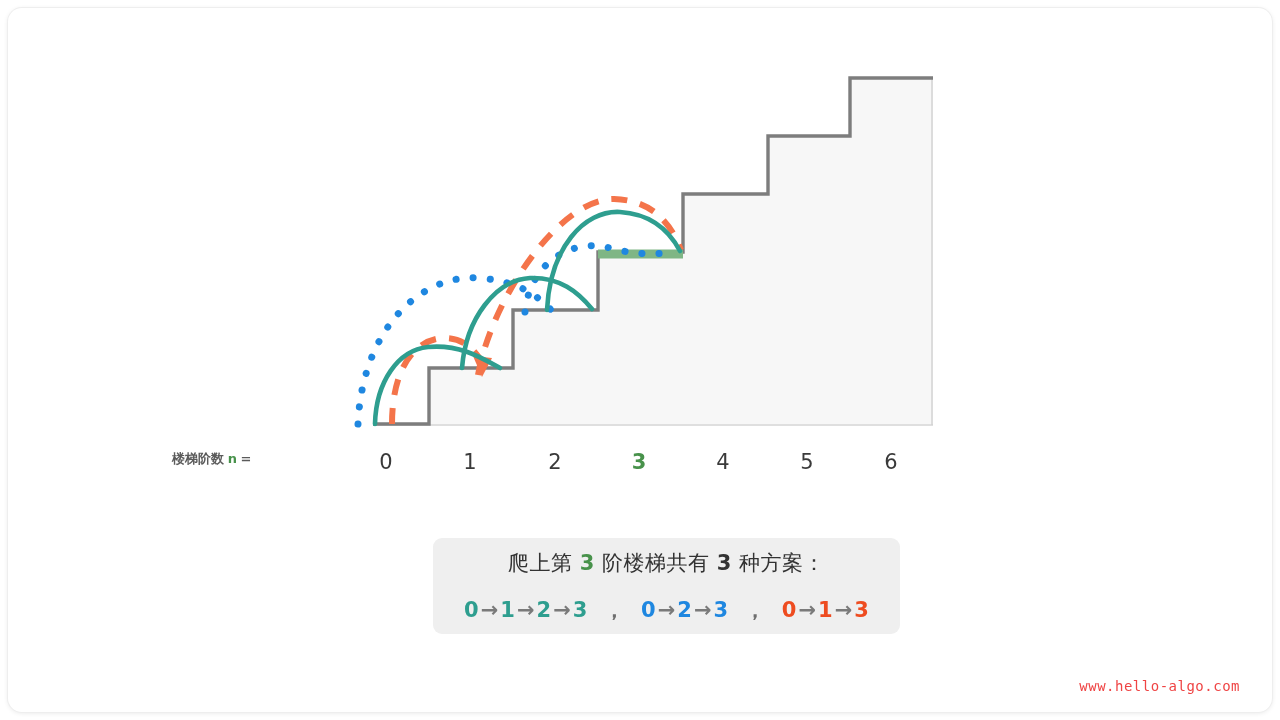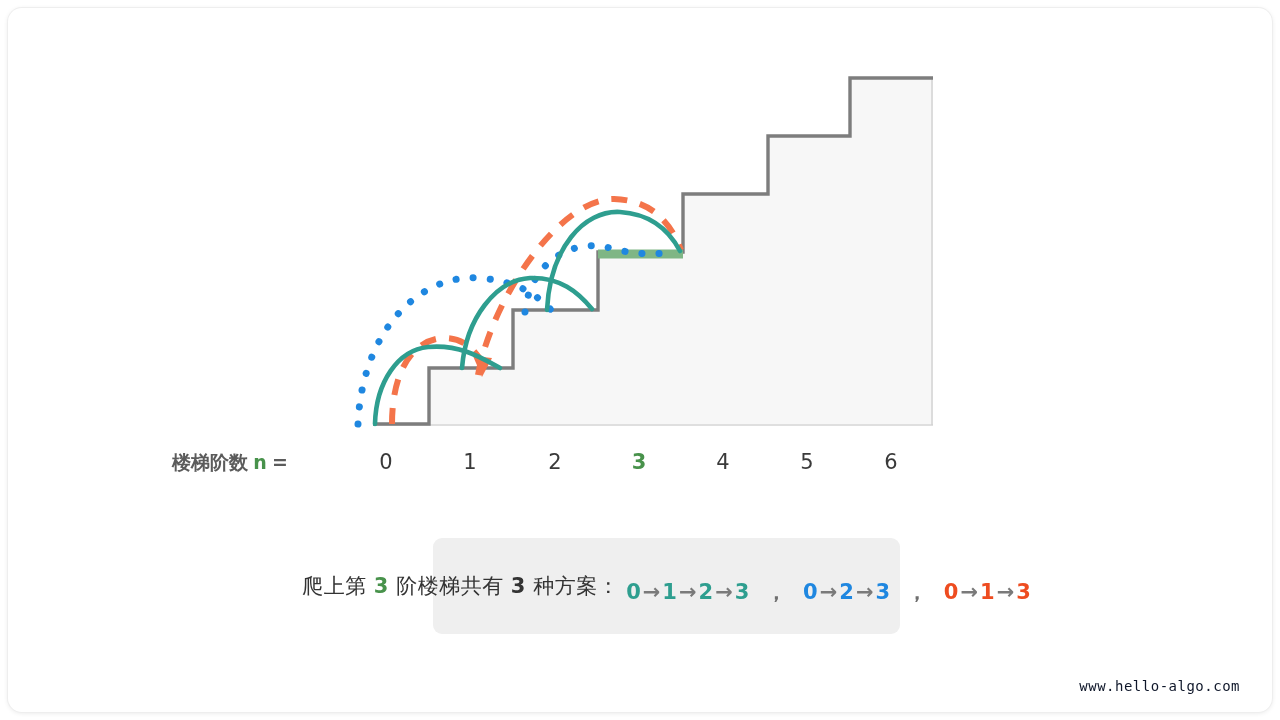--- a/index.html
+++ b/index.html
@@ -32,21 +32,21 @@
   }
   svg.stage {
     position: absolute;
     left: 0;
     top: 0;
     width: 1280px;
     height: 720px;
   }
   .axis-label {
     position: absolute;
-    font-size: 19px;
+    font-size: 13px;
     font-weight: bold;
     color: #5b5b5b;
     white-space: nowrap;
   }
   .tick {
     position: absolute;
     font-size: 21px;
     color: #3a3a3a;
     transform: translateX(-50%);
     white-space: nowrap;
@@ -69,21 +69,21 @@
   .caption-box {
     position: absolute;
     left: 433px;
     top: 538px;
     width: 467px;
     height: 96px;
     background: #efefef;
     border-radius: 9px;
     box-sizing: border-box;
     display: flex;
-    flex-direction: row;
+    flex-direction: column;
     align-items: center;
     justify-content: center;
     gap: 7px;
   }
   .cap-line {
     font-size: 21px;
     color: #333333;
     white-space: nowrap;
     letter-spacing: 0.5px;
     font-family: "DejaVu Sans", sans-serif;
@@ -101,21 +101,21 @@
   .seq-blue { color: #1f87e0; }
   .seq-orange { color: #ee4c20; }
   .arrow { color: #7a7a7a; font-weight: bold; padding: 0 2px; }
   .comma { color: #6f6f6f; font-weight: bold; padding: 0 9px; }
   .watermark {
     position: absolute;
     right: 40px;
     bottom: 26px;
     font-family: "DejaVu Sans Mono", monospace;
     font-size: 14px;
-    color: #0f172a;
+    color: #ef4444;
     letter-spacing: 0.5px;
   }
 </style>
 </head>
 <body>
 
 <div id="canvas">
   <div class="frame"></div>
 
   <svg class="stage" viewBox="0 0 1280 720" xmlns="http://www.w3.org/2000/svg">

